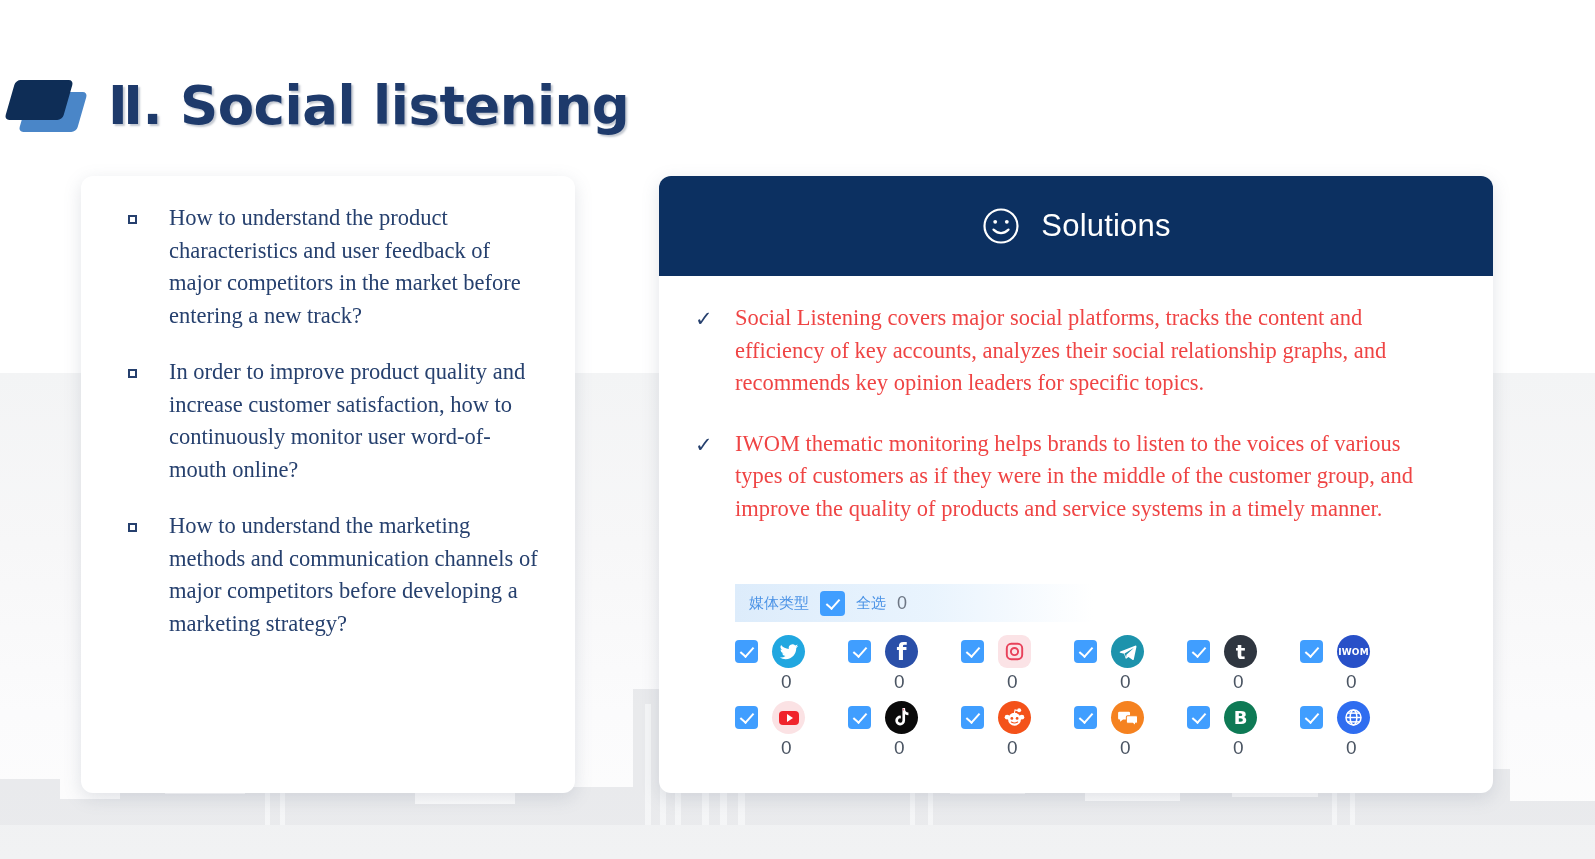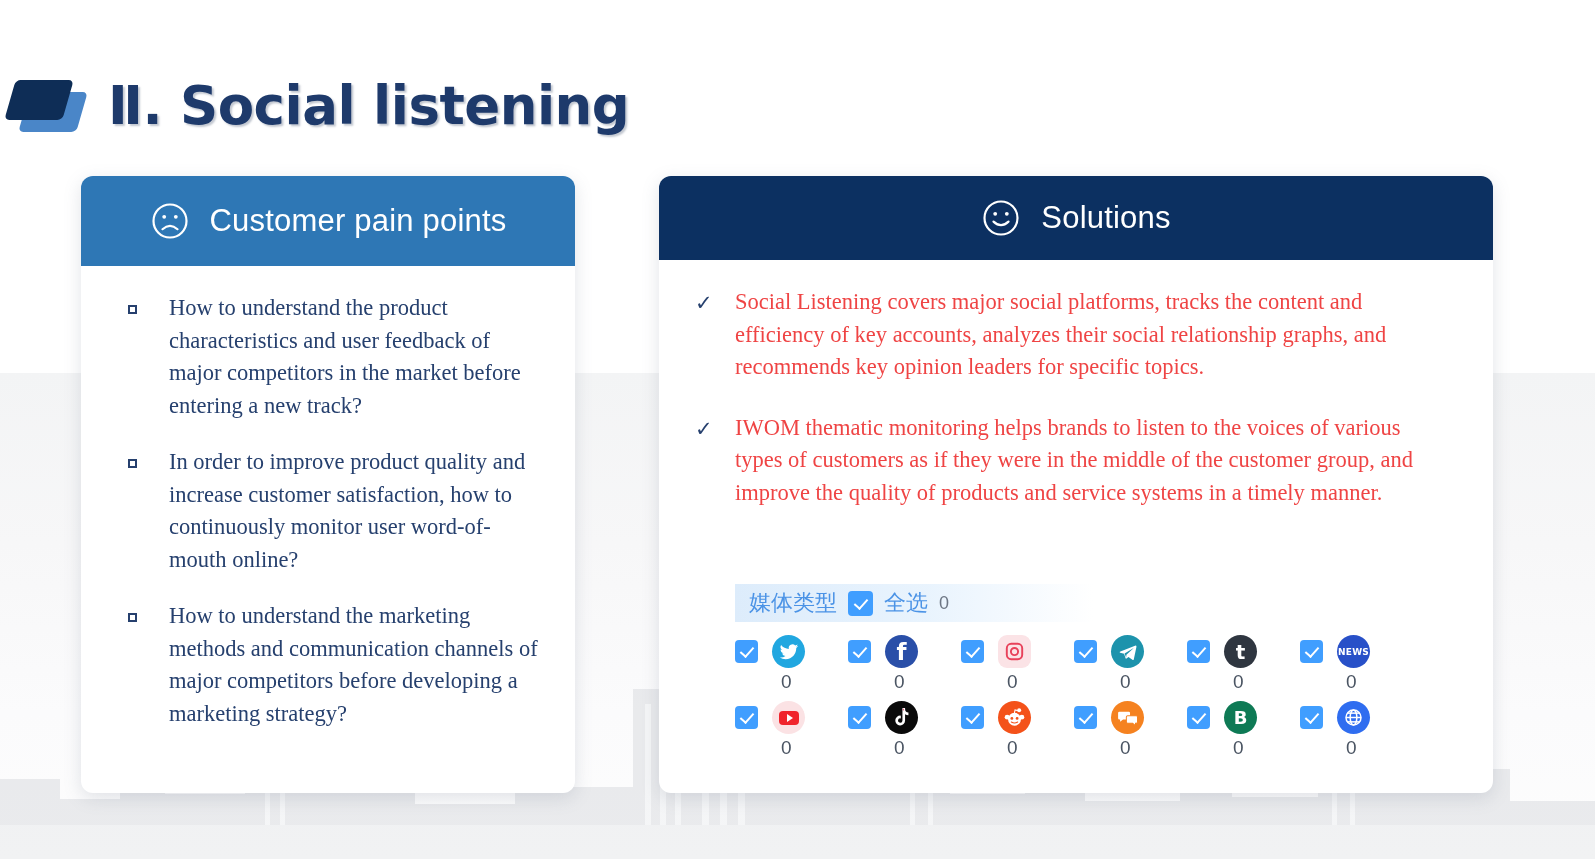--- a/index.html
+++ b/index.html
@@ -104,21 +104,21 @@
     align-items: center;
     justify-content: center;
     gap: 20px;
     color: #ffffff;
     font-family: "Liberation Sans", sans-serif;
     font-size: 31px;
     font-weight: 400;
     letter-spacing: .2px;
   }
   #card-pain .card-header      { height: 90px; background: #2e77b5; }
-  #card-solutions .card-header { height: 84px; background: #0c3061; }
+  #card-solutions .card-header { height: 100px; background: #0c3061; }
 
   .face-icon { width: 40px; height: 40px; flex: none; }
 
   .card-body { padding: 26px 0 0 0; }
 
   
   #pain-list {
     list-style: none;
     padding: 0 22px 0 30px;
   }
@@ -179,21 +179,21 @@
     display: flex;
     align-items: center;
     gap: 11px;
     height: 38px;
     padding-left: 14px;
     width: 358px;
     background: linear-gradient(90deg, rgba(219,235,251,.95) 0%, rgba(226,240,253,.75) 55%, rgba(240,247,254,0) 100%);
   }
   .zh-label {
     font-family: "DejaVu Sans", sans-serif;
-    font-size: 22px;
+    font-size: 15px;
     color: #4b93e6;
     font-weight: 400;
     line-height: 1;
   }
   .count-zero {
     font-family: "Liberation Sans", sans-serif;
     font-size: 18px;
     color: #6d7684;
     line-height: 1;
   }
@@ -312,31 +312,20 @@
 
 <div id="slide-header">
   <div id="brand-logo">
     <div class="shape shape-back"></div>
     <div class="shape shape-front"></div>
   </div>
   <div id="page-title">Ⅱ. Social listening</div>
 </div>
 
 <section class="card" id="card-pain">
-  <div class="card-header">
-    <span class="face-icon">
-      <svg width="40" height="40" viewBox="0 0 40 40">
-        <circle cx="20" cy="20" r="16.5" fill="none" stroke="#ffffff" stroke-width="2.2"></circle>
-        <circle cx="14.2" cy="15.8" r="1.9" fill="#ffffff"></circle>
-        <circle cx="25.8" cy="15.8" r="1.9" fill="#ffffff"></circle>
-        <path d="M12.5 28.2 Q20 21.4 27.5 28.2" fill="none" stroke="#ffffff" stroke-width="2.2" stroke-linecap="round"></path>
-      </svg>
-    </span>
-    <span>Customer pain points</span>
-  </div>
   <div class="card-body">
     <ul id="pain-list">
       <li>
         <span class="sq-bullet"></span>
         <span class="pain-text">How to understand the product characteristics and user feedback of major competitors in the market before entering a new track?</span>
       </li>
       <li>
         <span class="sq-bullet"></span>
         <span class="pain-text">In order to improve product quality and increase customer satisfaction, how to continuously monitor user word-of-mouth online?</span>
       </li>
@@ -441,21 +430,21 @@
             <span class="plat-letter" style="font-size:20px;line-height:1;margin-top:1px">t</span>
           </span>
         </div>
         <span class="media-count">0</span>
       </div>
 
       <div class="media-cell">
         <div class="media-cell-top">
           <span class="cb"></span>
           <span class="plat-icon" style="background:#2850c8">
-            <span class="plat-letter" style="font-size:9px;letter-spacing:.2px">NEWS</span>
+            <span class="plat-letter" style="font-size:9px;letter-spacing:.2px">IWOM</span>
           </span>
         </div>
         <span class="media-count">0</span>
       </div>
 
     </div>
 
     <div class="media-row">
 
       <div class="media-cell">

